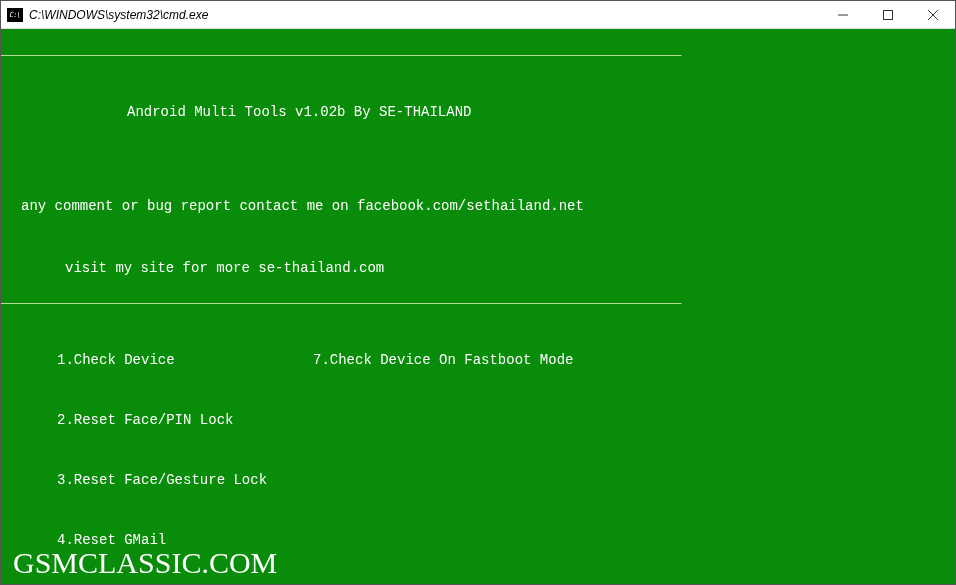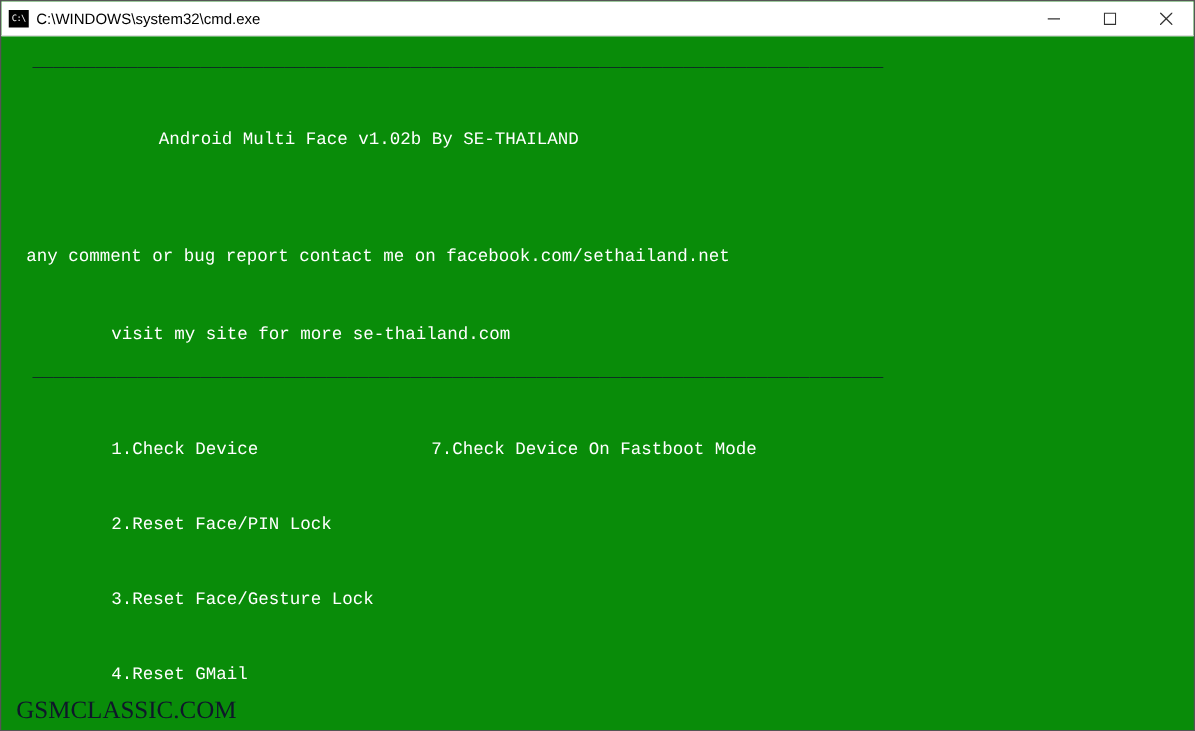--- a/index.html
+++ b/index.html
@@ -17,20 +17,21 @@
       overflow: hidden;
       border: 1px solid #555;
     }
     .titlebar {
       height: 28px;
       background: #ffffff;
       display: flex;
       align-items: center;
       padding: 0 0 0 6px;
       border-bottom: 1px solid #ddd;
+      font-style: italic;
     }
     .titlebar-icon {
       width: 16px;
       height: 14px;
       background: #000;
       margin-right: 6px;
       display: inline-flex;
       align-items: center;
       justify-content: center;
       font-size: 8px;
@@ -67,42 +68,40 @@
     }
     .terminal {
       padding: 0;
       line-height: 1.0;
       white-space: pre;
       color: #ffffff;
       position: relative;
       height: calc(100% - 28px);
     }
     .divider {
-      color: #0f172a;
+      color: #fef9c3;
       letter-spacing: 0;
-      margin-left: 25px;
     }
     .menu-row {
       display: flex;
     }
     .menu-left {
       min-width: 312px;
       padding-left: 56px;
-      margin-left: 32px;
     }
     .menu-right {
       padding-left: 0;
     }
     .watermark {
       position: absolute;
       bottom: 6px;
       left: 12px;
       font-family: "Times New Roman", serif;
-      font-size: 20px;
-      color: #0f172a;
+      font-size: 30px;
+      color: #ffffff;
       font-weight: normal;
     }
     .line {
       min-height: 16px;
     }
     .spacer {
       height: 18px;
     }
   </style>
 </head>
@@ -127,26 +126,26 @@
           <line x1="0" y1="0" x2="10" y2="10" stroke="#333" stroke-width="1"></line>
           <line x1="10" y1="0" x2="0" y2="10" stroke="#333" stroke-width="1"></line>
         </svg>
     </div>
   </div>
 </div>
 
 <div class="terminal">
 <div class="line divider">_________________________________________________________________________________</div>
 <div class="spacer"></div>
-<div class="line" style="padding-left:126px;">Android Multi Face v1.02b By SE-THAILAND</div>
+<div class="line" style="padding-left:126px;">Android Multi Tools v1.02b By SE-THAILAND</div>
 <div class="spacer"></div>
 <div class="spacer"></div>
 <div class="line" style="padding-left:20px;">any comment or bug report contact me on facebook.com/sethailand.net</div>
 <div class="spacer"></div>
-<div class="line" style="padding-left:88px;">visit my site for more se-thailand.com</div>
+<div class="line" style="padding-left:64px;">visit my site for more se-thailand.com</div>
 <div class="line divider">_________________________________________________________________________________</div>
 <div class="spacer"></div>
 <div class="menu-row"><div class="menu-left">1.Check Device</div><div class="menu-right">7.Check Device On Fastboot Mode</div></div>
 <div class="spacer"></div>
 <div class="menu-row"><div class="menu-left">2.Reset Face/PIN Lock</div></div>
 <div class="spacer"></div>
 <div class="menu-row"><div class="menu-left">3.Reset Face/Gesture Lock</div></div>
 <div class="spacer"></div>
 <div class="menu-row"><div class="menu-left">4.Reset GMail</div></div>
 

